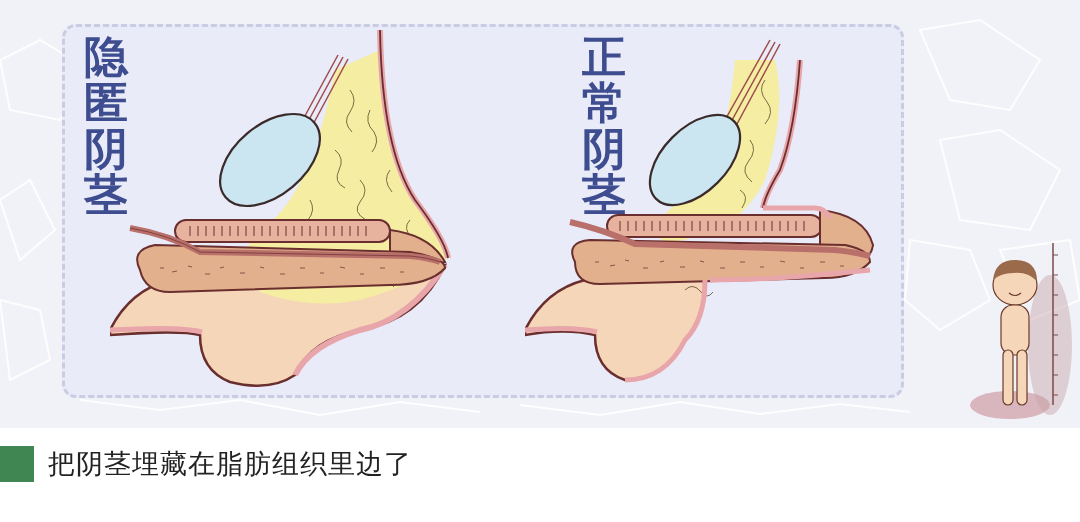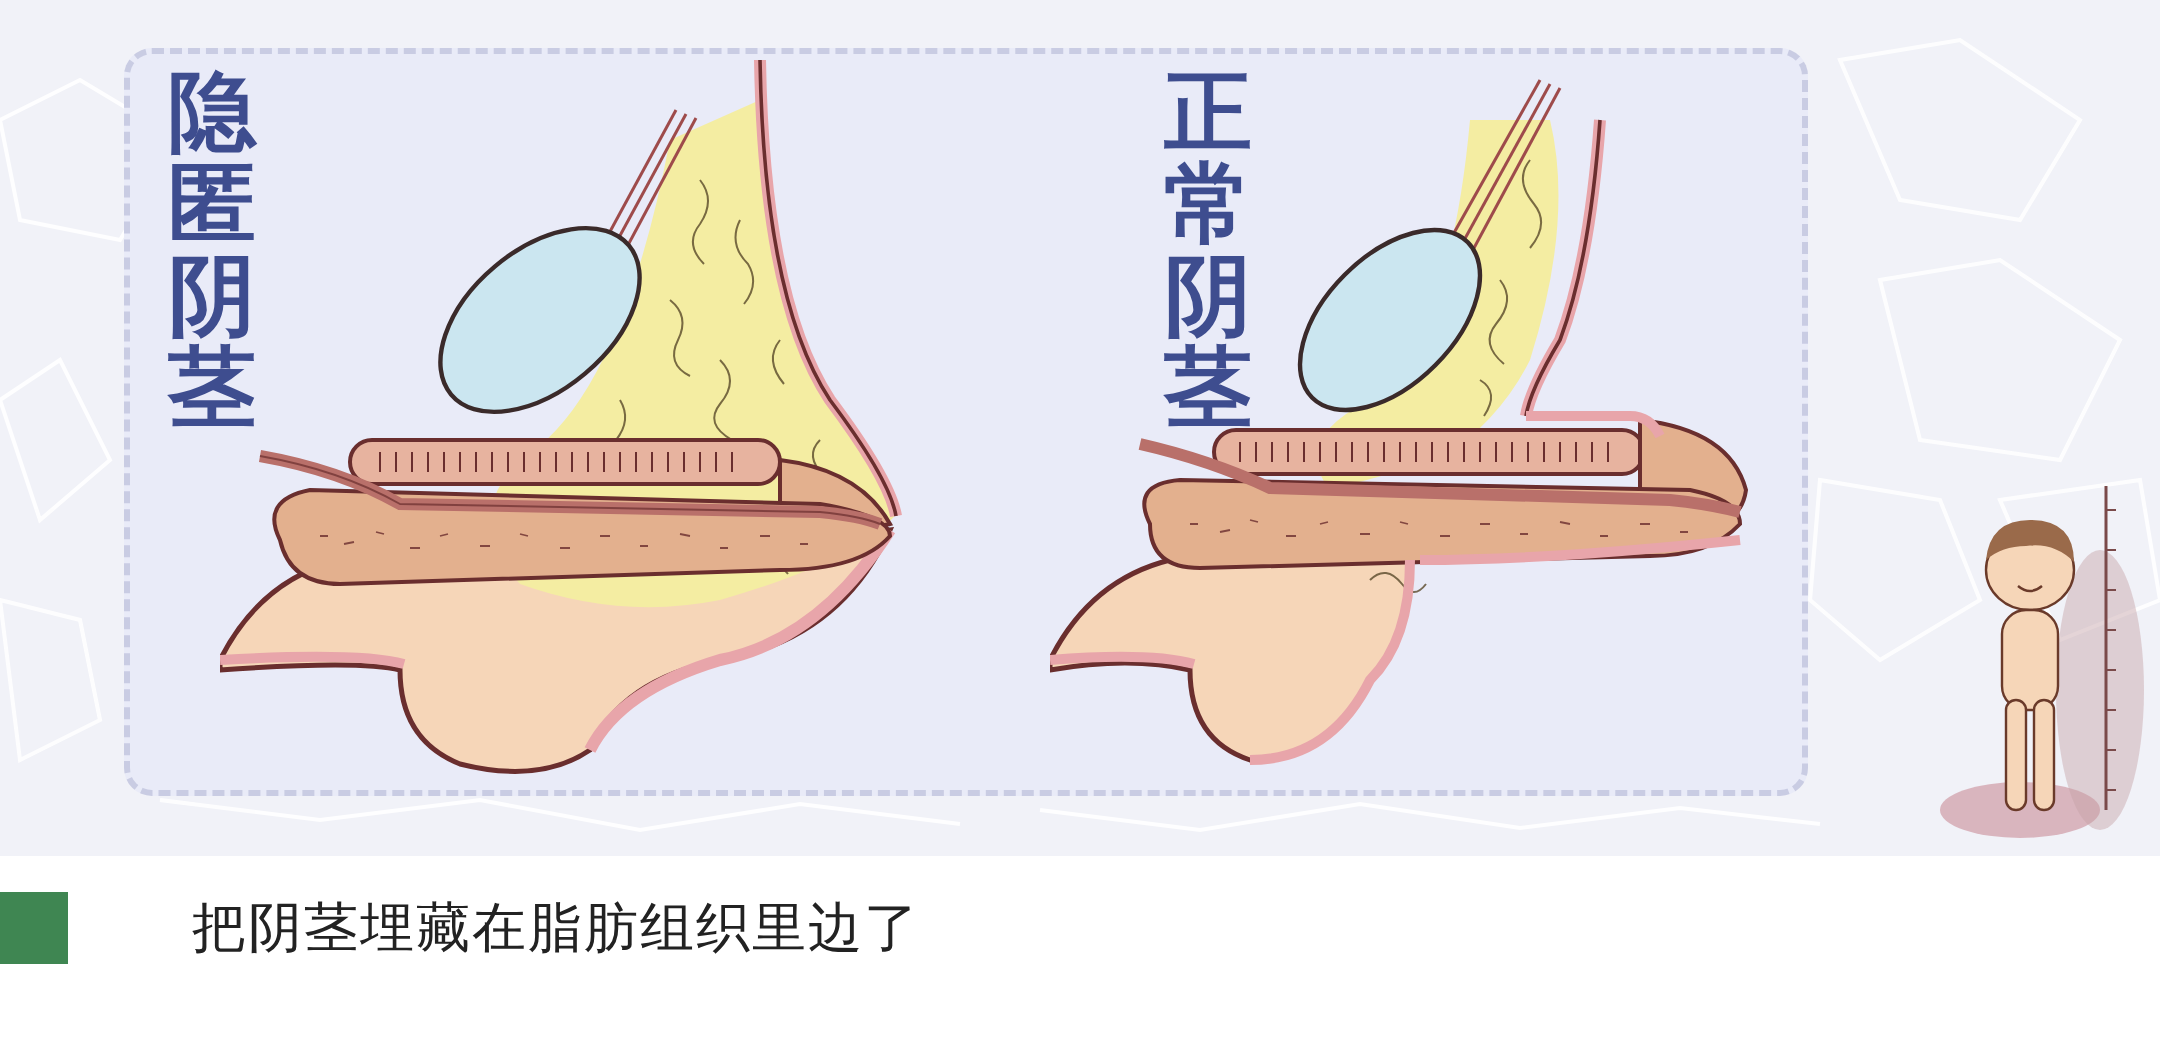--- a/index.html
+++ b/index.html
@@ -3,21 +3,21 @@
 <meta charset="utf-8">
 <style>
   html,body{margin:0;padding:0;}
   body{width:1080px;height:522px;background:#ffffff;position:relative;overflow:hidden;font-family:"DejaVu Sans",sans-serif;}
   .stage{position:absolute;left:0;top:0;width:1080px;height:428px;background:#f1f2f8;}
   .crackle{position:absolute;inset:0;}
   .panel{position:absolute;left:62px;top:24px;width:842px;height:374px;background:#e9ebf8;border:3px dashed #c9cce3;border-radius:14px;box-sizing:border-box;}
   .vtitle{position:absolute;width:56px;display:flex;flex-direction:column;align-items:center;color:#3e4d8f;font-weight:bold;font-size:44px;line-height:46px;letter-spacing:0;}
   .vtitle span{display:block;}
   .illus{position:absolute;}
-  .caption-row{position:absolute;left:0;top:446px;height:36px;display:flex;align-items:flex-start;gap:48px;}
+  .caption-row{position:absolute;left:0;top:446px;height:36px;display:flex;align-items:flex-start;}
   .caption-swatch{width:34px;height:36px;background:#3f8652;}
   .caption-text{margin-left:14px;font-size:27px;color:#222;font-family:"DejaVu Sans",sans-serif;letter-spacing:1px;}
 </style>
 </head>
 <body>
 
 <div class="stage">
   <svg class="crackle" width="1080" height="428">
     <g stroke="#ffffff" stroke-width="2" fill="none" opacity="0.9">
       <path d="M0 60 L40 40 L90 70 L60 120 L10 110 Z"></path>

